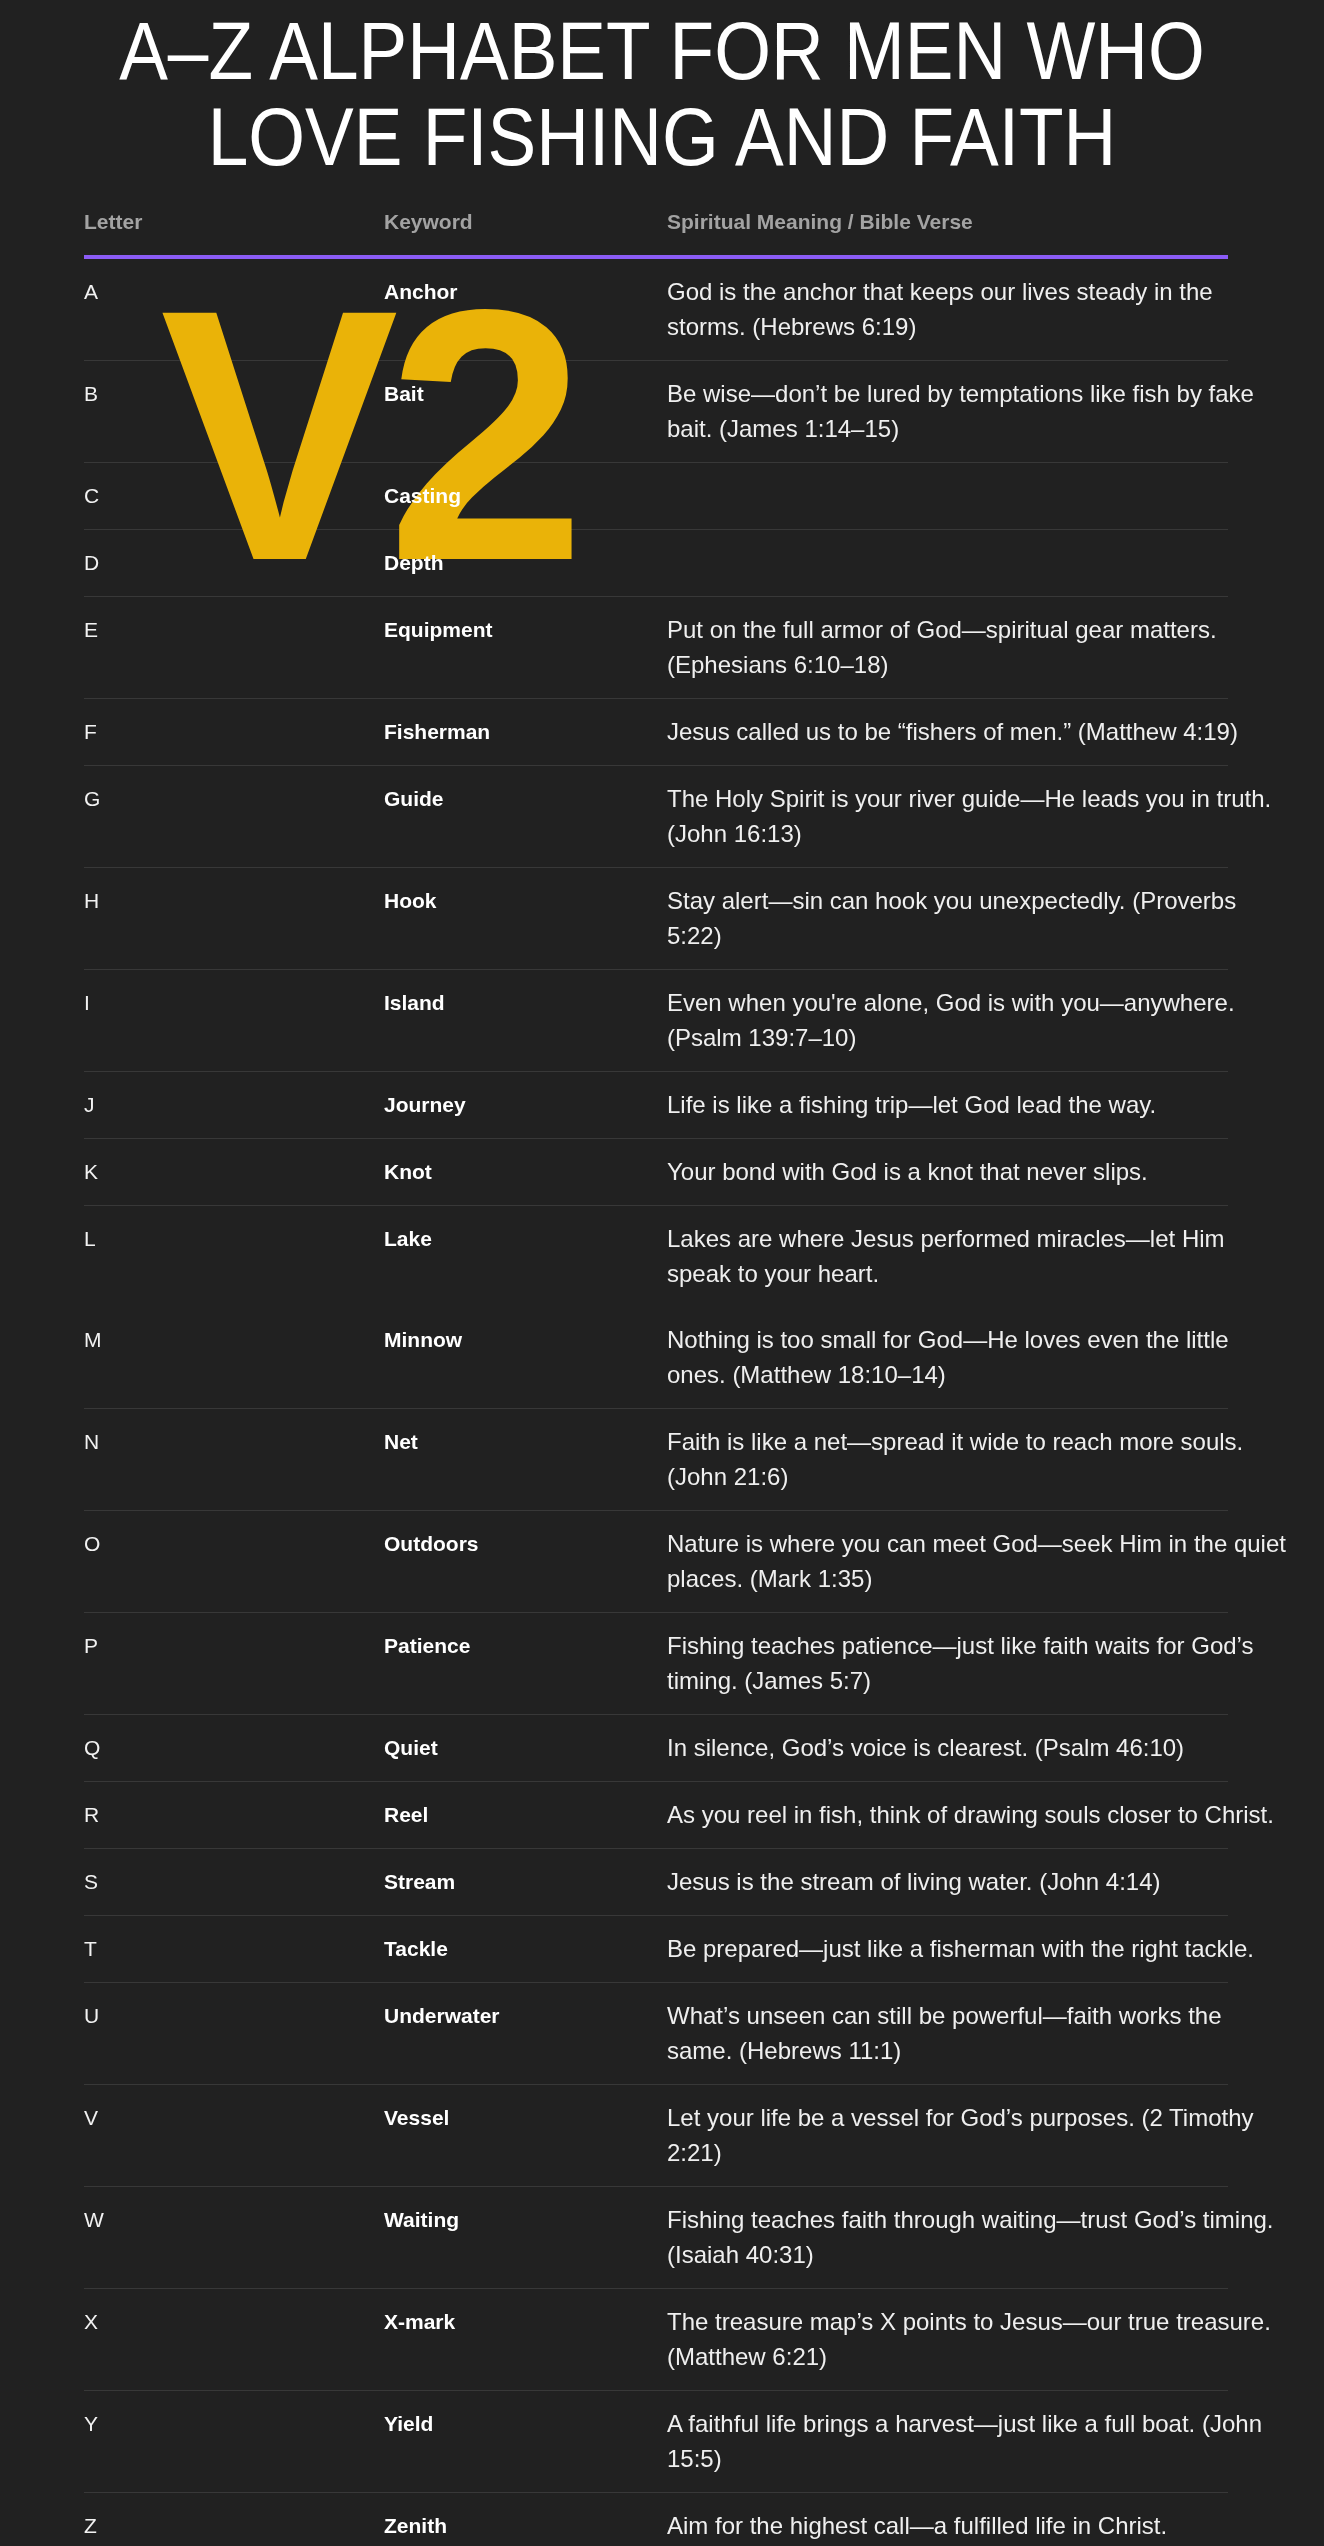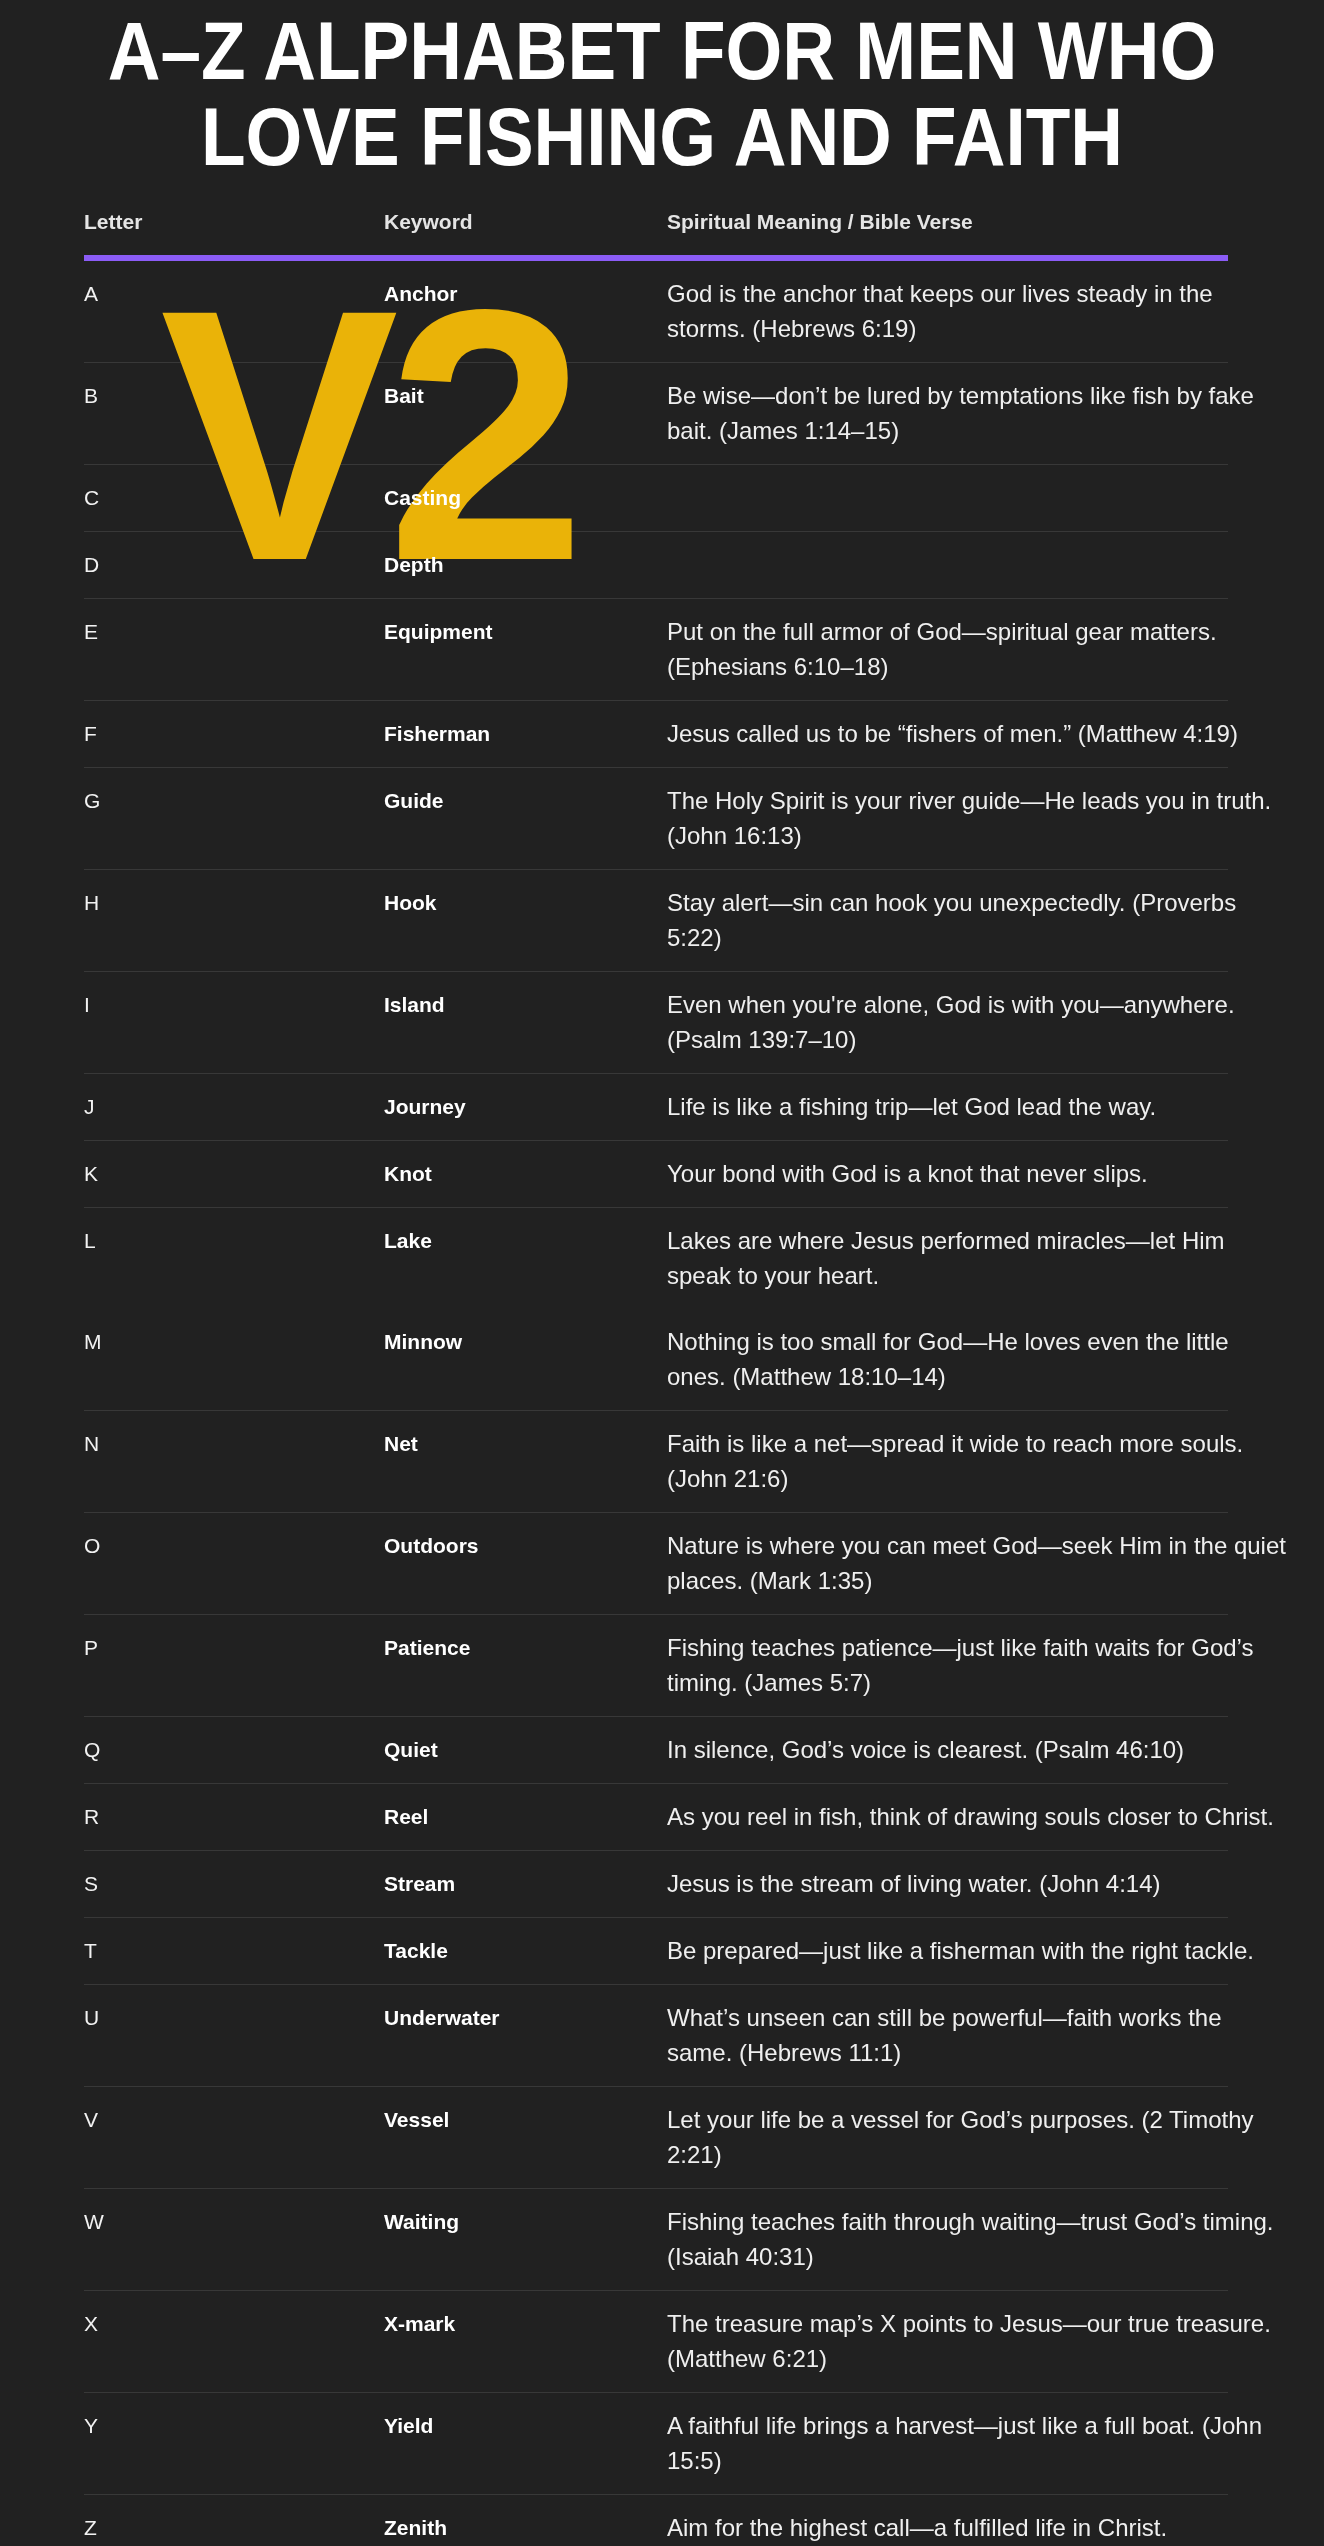--- a/index.html
+++ b/index.html
@@ -9,21 +9,21 @@
     overflow: hidden;
     position: relative;
     background: #212121;
     font-family: "Liberation Sans", "DejaVu Sans", sans-serif;
     color: #f0f0f0;
   }
   .title {
     margin: 0;
     padding-top: 8px;
     text-align: center;
-    font-weight: 700;
+    font-weight: 400;
     color: #ffffff;
   }
   .title .line {
     display: block;
     font-size: 73px;
     line-height: 86px;
     white-space: nowrap;
   }
   .title .line > span {
     display: inline-block;
@@ -45,23 +45,23 @@
     margin: 16px 0 0 84px;
     width: 1144px;
     position: relative;
   }
   .thead {
     display: grid;
     grid-template-columns: 300px 283px 561px;
     font-weight: 700;
     font-size: 23px;
     line-height: 27px;
-    color: #e5e5e5;
+    color: #a3a3a3;
     padding: 8px 0 16px 0;
-    border-bottom: 6px solid #8b5cf6;
+    border-bottom: 4px solid #8b5cf6;
   }
   .row {
     display: grid;
     grid-template-columns: 300px 283px 561px;
     padding: 15px 0 16px 0;
     border-bottom: 1px solid #383838;
   }
   .row.no-divider { border-bottom: none; }
   .cell {
     position: relative;

